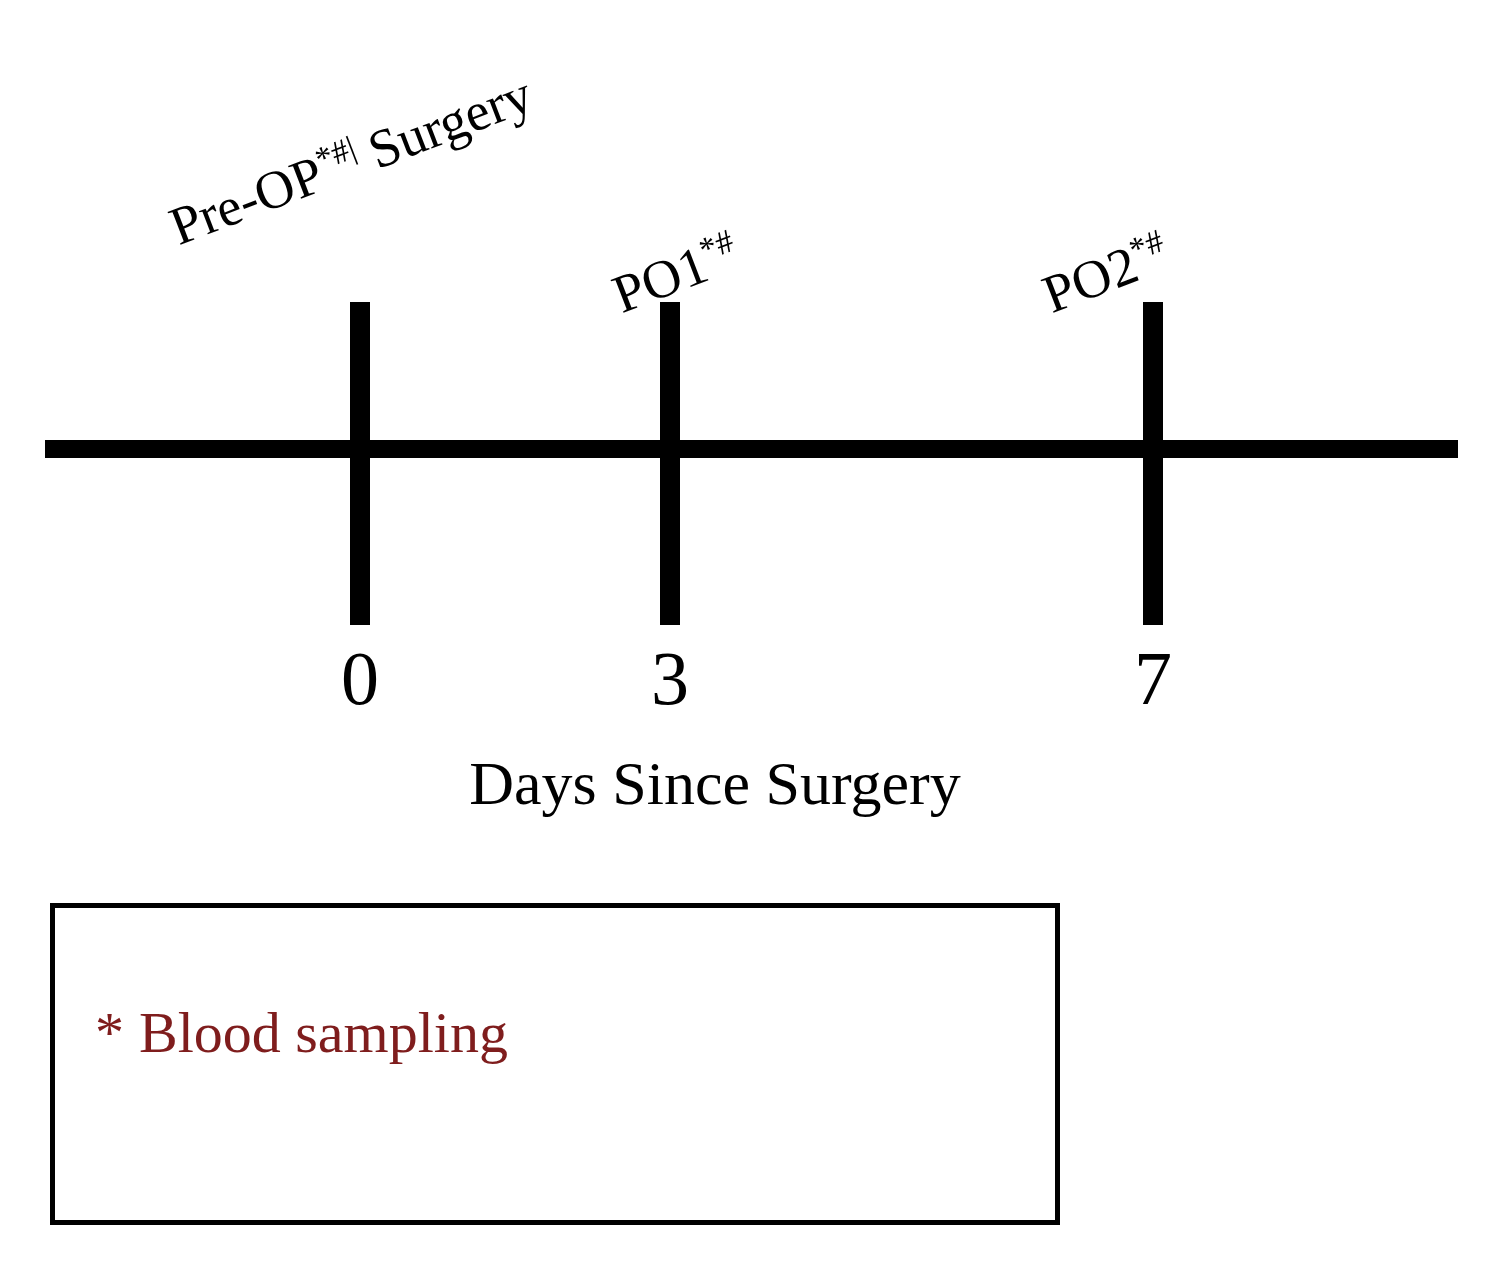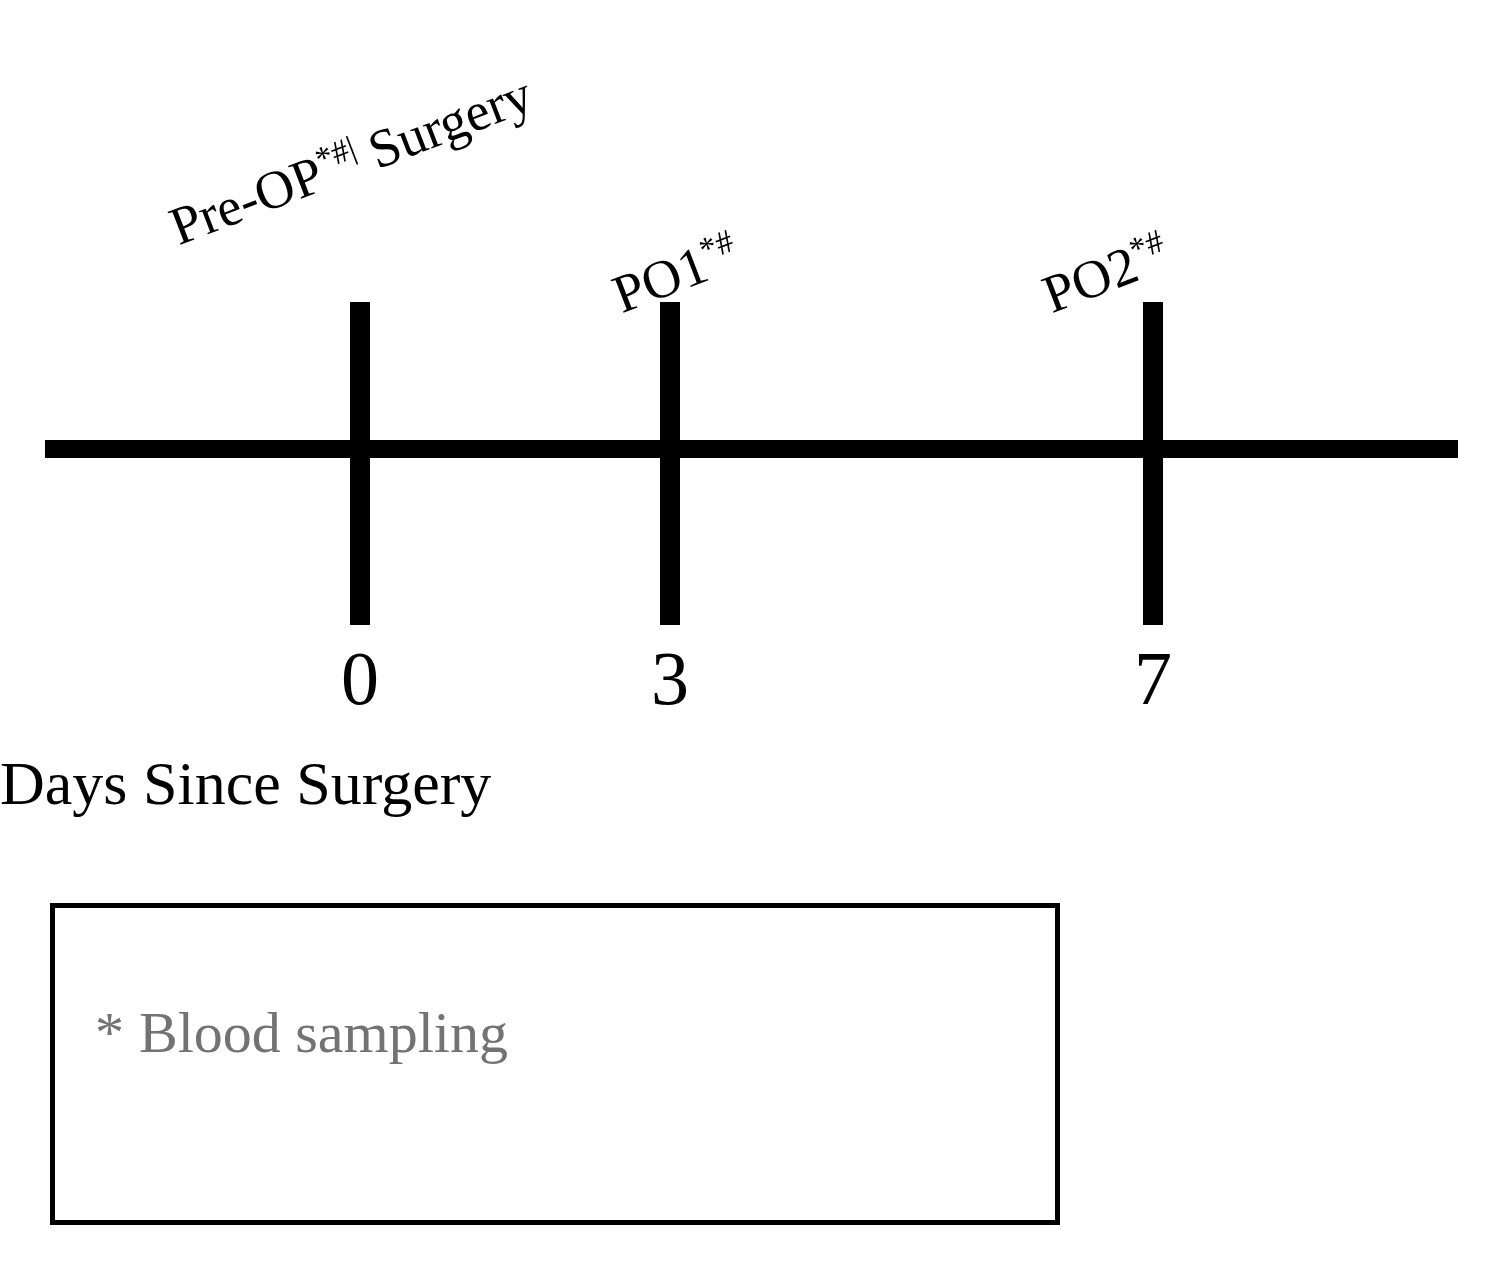--- a/index.html
+++ b/index.html
@@ -87,21 +87,21 @@
     top: 268px;
     transform: rotate(-21deg);
   }
 
   
   .axis-title {
     position: absolute;
     left: 0;
     top: 752px;
     width: 1430px;
-    text-align: left;
+    text-align: center;
     font-size: 62px;
     line-height: 1;
     font-family: "Liberation Serif", "DejaVu Serif", serif;
     color: #000000;
   }
 
   
   .legend-box {
     position: absolute;
     left: 50px;
@@ -115,21 +115,21 @@
   .legend-list {
     position: absolute;
     left: 40px;
     top: 86px;
     right: 10px;
   }
   .legend-item {
     font-size: 58px;
     line-height: 1.33;
     font-family: "Liberation Serif", "DejaVu Serif", serif;
-    color: #737373;
+    color: #7f1d1d;
     white-space: nowrap;
   }
   .legend-symbol {
     display: inline-block;
     min-width: 44px;
   }
 </style>
 </head>
 <body>
 

